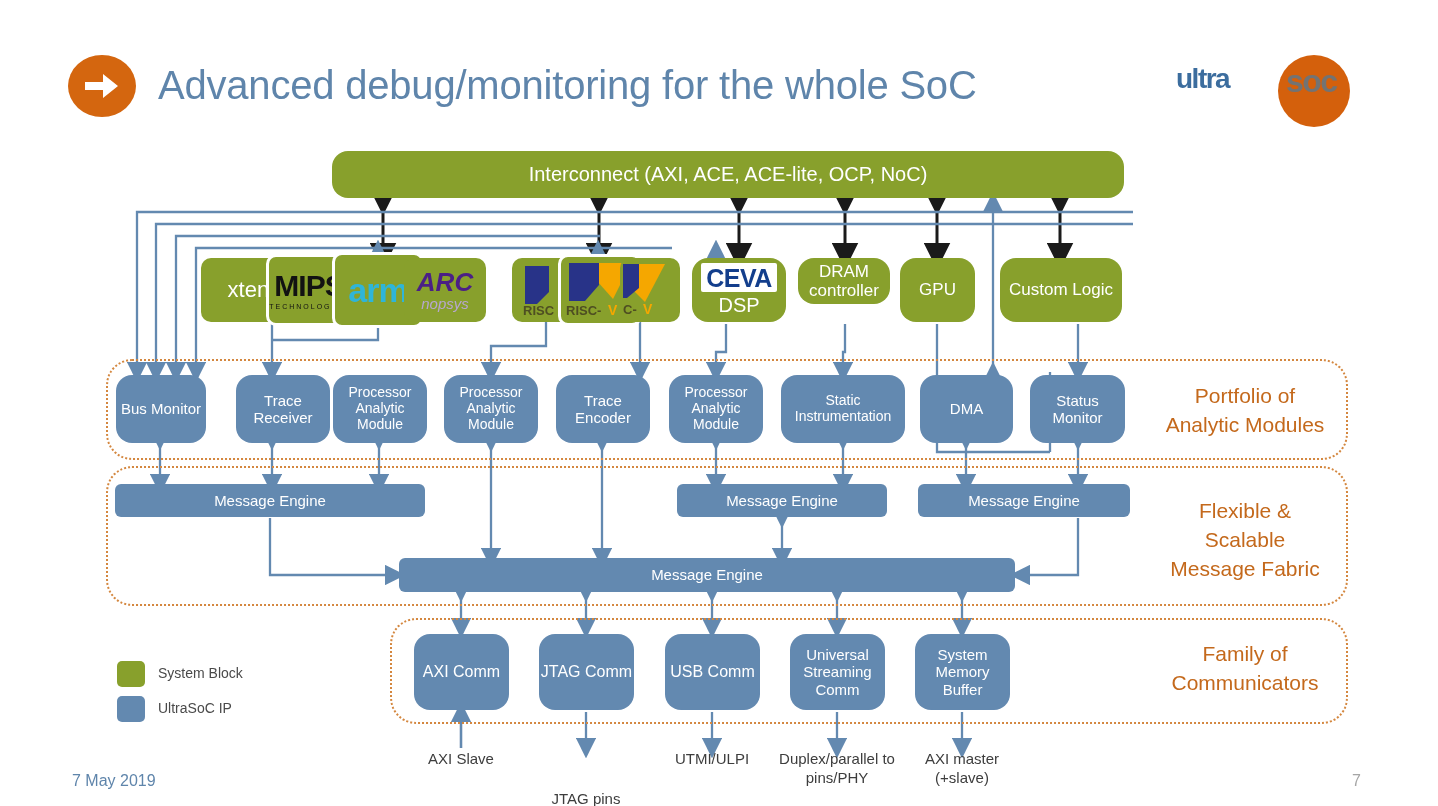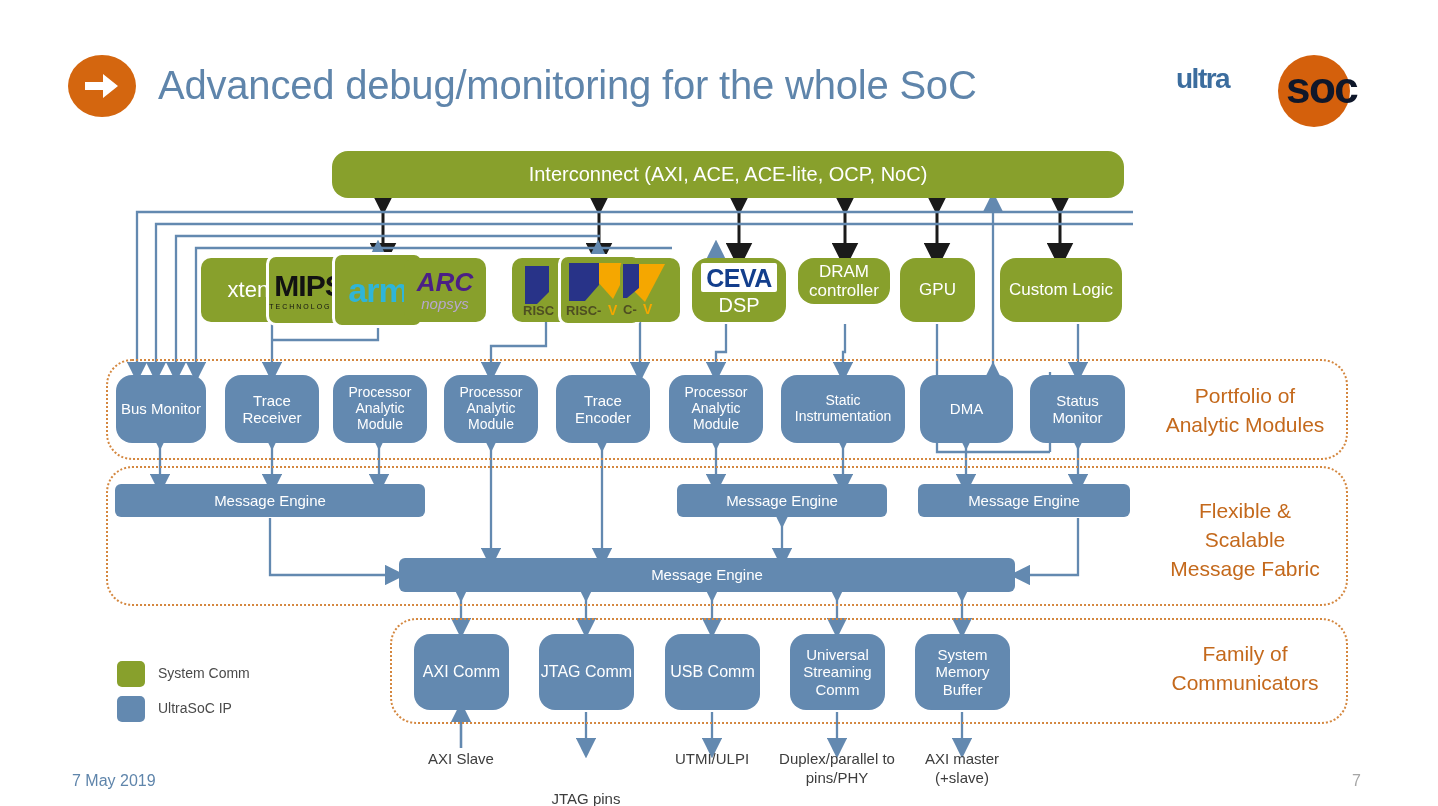--- a/index.html
+++ b/index.html
@@ -58,23 +58,23 @@
   #logo-circle {
     position: absolute;
     left: 102px; top: 0px;
     width: 72px; height: 72px;
     border-radius: 50%;
     background: #d4600c;
   }
   #logo-soc {
     position: absolute;
     left: 110px; top: 8px;
-    font-size: 44px;
+    font-size: 32px;
     font-weight: 700;
-    color: #0f172a;
+    color: #737373;
     letter-spacing: -1.5px;
   }
 
   
   .blk {
     position: absolute;
     box-sizing: border-box;
     display: flex;
     align-items: center;
     justify-content: center;
@@ -321,21 +321,21 @@
 
   <div class="group" style="left:106px; top:359px; width:1242px; height:101px;"></div>
   <div class="group-label" style="left:1140px; top:382px; width:210px;">
     <div>Portfolio of</div>
     <div>Analytic Modules</div>
   </div>
 
   <div class="blk blue" style="left:116px; top:375px; width:90px; height:68px; font-size:15px;">
     <span>Bus Monitor</span>
   </div>
-  <div class="blk blue" style="left:225px; top:375px; width:94px; height:68px; font-size:15px;">
+  <div class="blk blue" style="left:236px; top:375px; width:94px; height:68px; font-size:15px;">
     <span>Trace Receiver</span>
   </div>
   <div class="blk blue" style="left:333px; top:375px; width:94px; height:68px; font-size:14px;">
     <span>Processor Analytic Module</span>
   </div>
   <div class="blk blue" style="left:444px; top:375px; width:94px; height:68px; font-size:14px;">
     <span>Processor Analytic Module</span>
   </div>
   <div class="blk blue" style="left:556px; top:375px; width:94px; height:68px; font-size:15px;">
     <span>Trace Encoder</span>
@@ -406,21 +406,21 @@
   </div>
   <div class="io-label" style="left:777px; top:750px; width:120px;">
     <span>Duplex/parallel to pins/PHY</span>
   </div>
   <div class="io-label" style="left:902px; top:750px; width:120px;">
     <span>AXI master (+slave)</span>
   </div>
 
   <div class="legend-swatch green" style="left:117px; top:661px;"></div>
   <div class="legend-text" style="left:158px; top:665px;">
-    <span>System Comm</span>
+    <span>System Block</span>
   </div>
   <div class="legend-swatch blue" style="left:117px; top:696px;"></div>
   <div class="legend-text" style="left:158px; top:700px;">
     <span>UltraSoC IP</span>
   </div>
 
   <div id="footer-date">7 May 2019</div>
   <div id="footer-page">7</div>
 
 </div>

